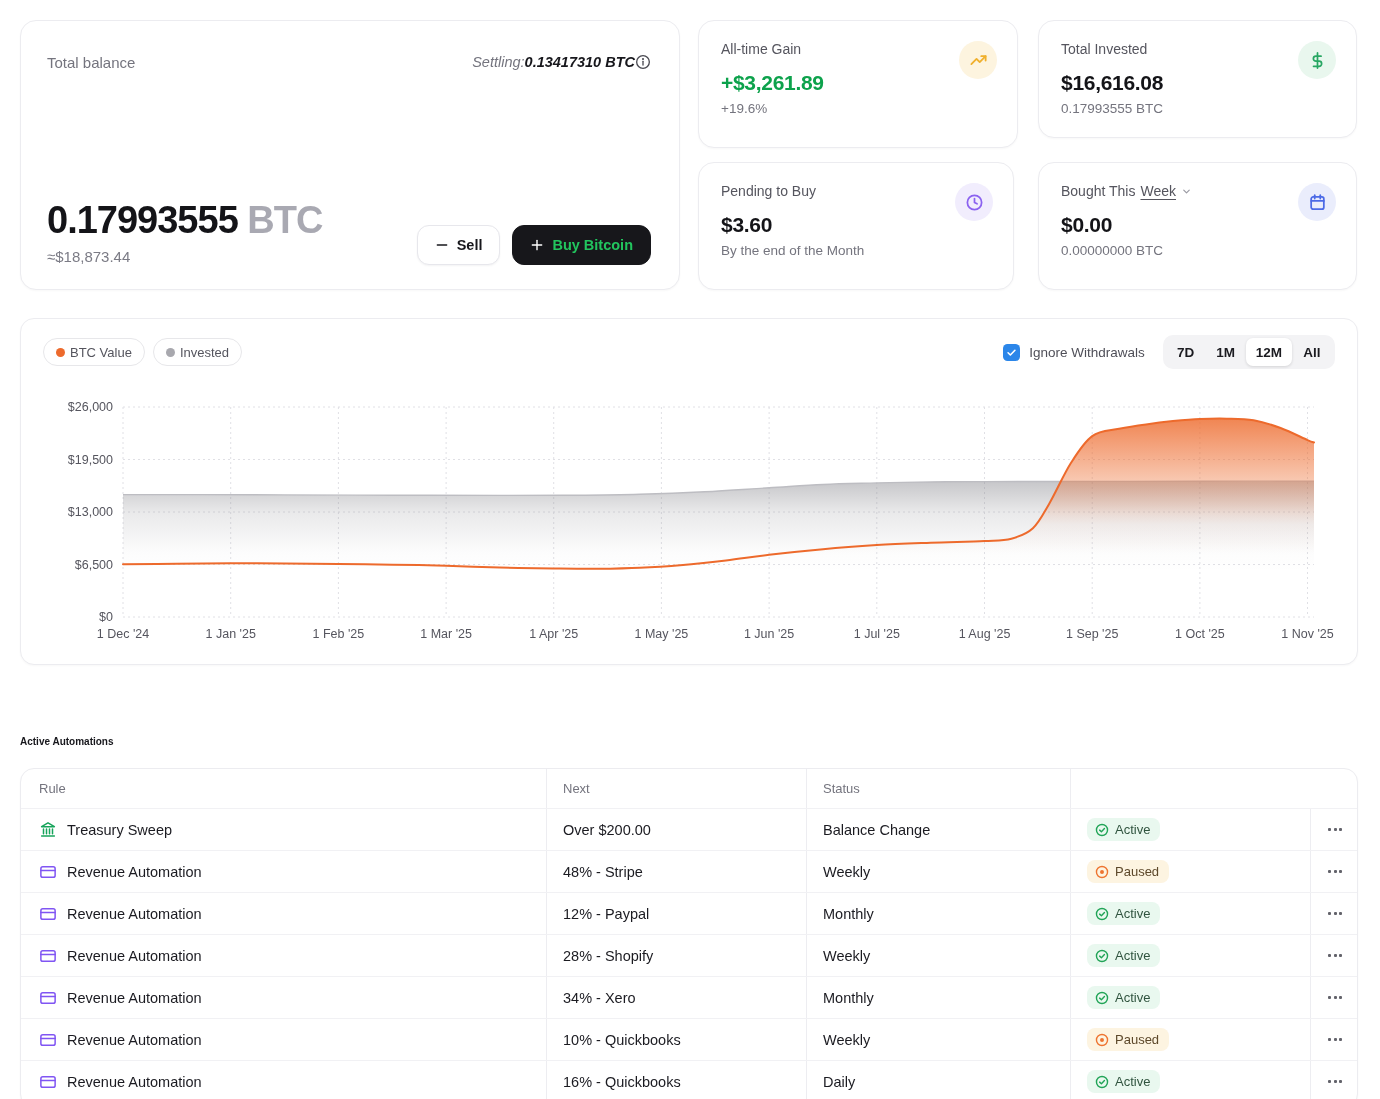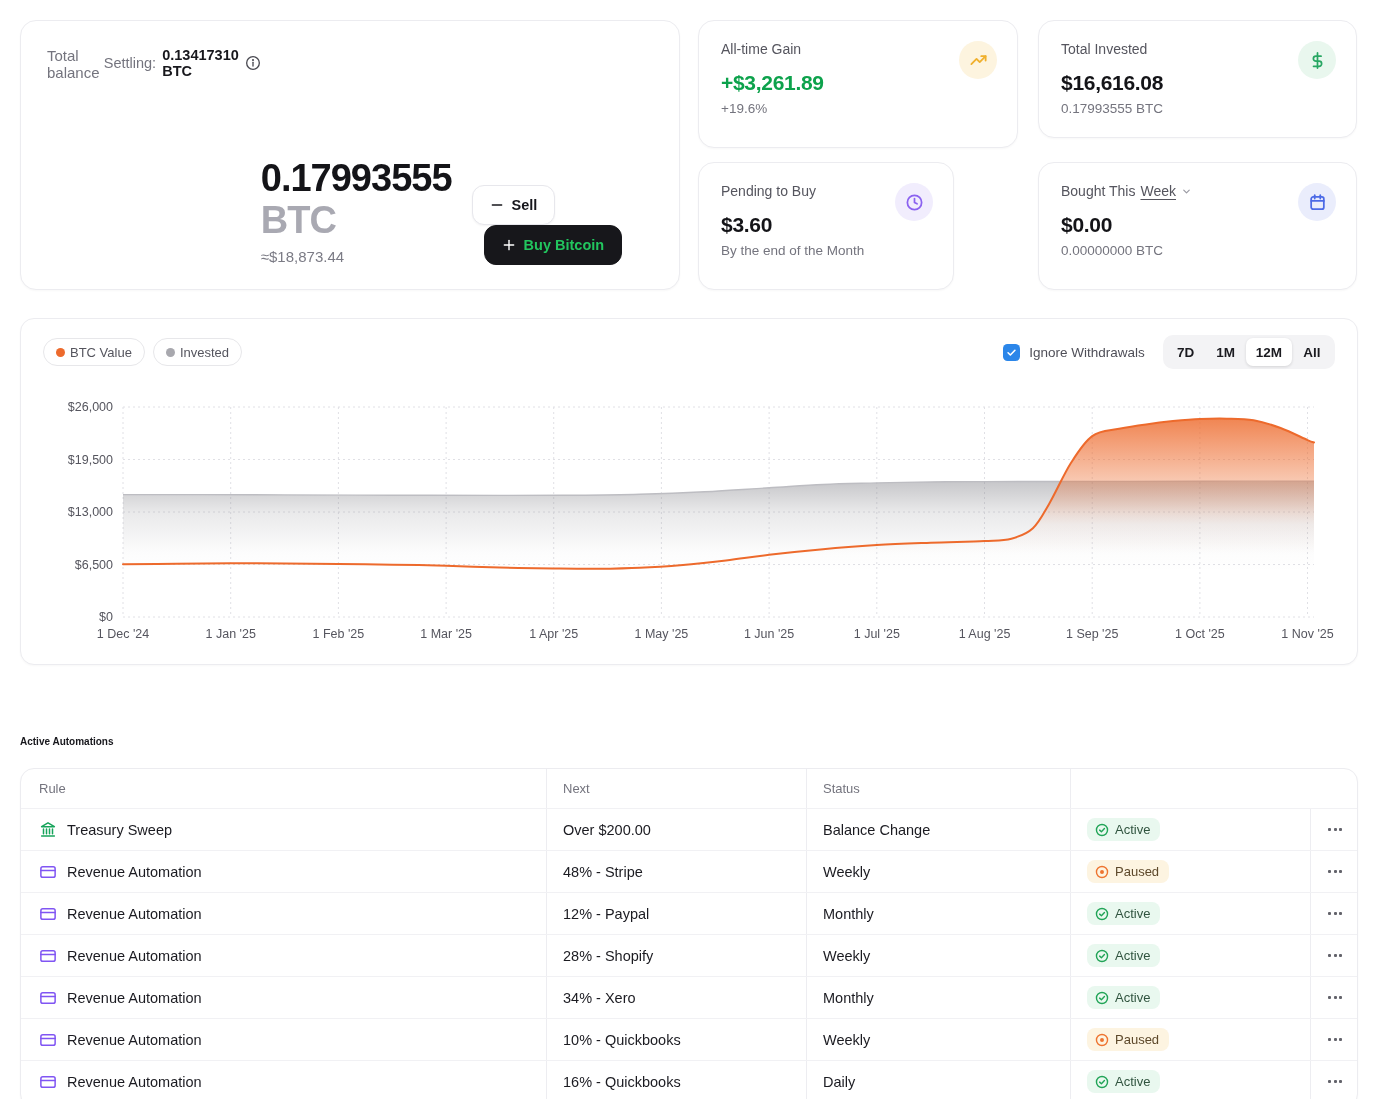--- a/index.html
+++ b/index.html
@@ -3,38 +3,38 @@
 <meta charset="utf-8">
 <style>
   * { margin:0; padding:0; box-sizing:border-box; }
   html,body { background:#ffffff; }
   body { font-family:"Liberation Sans", sans-serif; color:#1b1b21; }
   .page { position:relative; width:1380px; height:1099px; overflow:hidden; background:#fff; }
 
   .card { position:absolute; background:#fff; border:1px solid #ececf0; border-radius:16px; box-shadow:0 1px 2px rgba(20,20,30,0.03); }
 
   
-  #balance-card { left:20px; top:20px; width:660px; height:270px; padding:26px 28px 24px 26px; display:flex; justify-content:space-between; }
+  #balance-card { left:20px; top:20px; width:660px; height:270px; padding:33px 28px 24px 26px; display:flex; flex-direction:column; justify-content:space-between; }
   .balance-top { display:flex; justify-content:space-between; align-items:flex-start; }
   .muted { color:#74747e; font-size:15px; }
-  .settling { display:flex; align-items:center; gap:6px; font-size:14.5px; color:#74747e; }
+  .settling { display:flex; align-items:center; gap:0; font-size:14.5px; color:#74747e;font-style:italic; }
   .settling b { color:#17171c; font-weight:700; }
   .balance-bottom { display:flex; justify-content:space-between; align-items:flex-end; }
   .balance-amount { font-size:38px; font-weight:700; letter-spacing:-1px; color:#141418; line-height:1.1; }
   .balance-amount .unit { color:#a9a9b2; }
   .balance-fiat { margin-top:6px; font-size:15px; color:#7b7b85; }
   .btn { display:inline-flex; align-items:center; gap:8px; height:40px; padding:0 17px; border-radius:12px; font-size:14.5px; font-weight:600; cursor:pointer; }
   .btn-light { background:#fff; border:1px solid #e7e7ec; color:#17171c; box-shadow:0 1px 2px rgba(20,20,30,0.05); }
   .btn-dark { background:#17171b; border:1px solid #17171b; color:#22c55e; margin-left:12px; }
 
   
   .stat-card { padding:20px 22px; }
   #card-gain { left:698px; top:20px; width:320px; height:128px; }
   #card-invested { left:1038px; top:20px; width:319px; height:118px; }
-  #card-pending { left:698px; top:162px; width:256px; height:128px; }
+  #card-pending { left:698px; top:162px; width:316px; height:128px; }
   #card-bought { left:1038px; top:162px; width:319px; height:128px; }
   .stat-title { font-size:14px; color:#55555e; display:flex; align-items:center; gap:5px; }
   .stat-title .underlined { text-decoration:underline; text-underline-offset:3px; }
   .stat-value { margin-top:14px; font-size:21px; font-weight:700; color:#141418; letter-spacing:-0.3px; }
   .stat-value.gain { color:#0da24c; }
   .stat-sub { margin-top:6px; font-size:13.5px; color:#74747e; }
   .stat-icon { position:absolute; right:20px; top:20px; width:38px; height:38px; border-radius:50%; display:flex; align-items:center; justify-content:center; }
 
   
   #chart-card { left:20px; top:318px; width:1338px; height:347px; border-radius:14px; }

